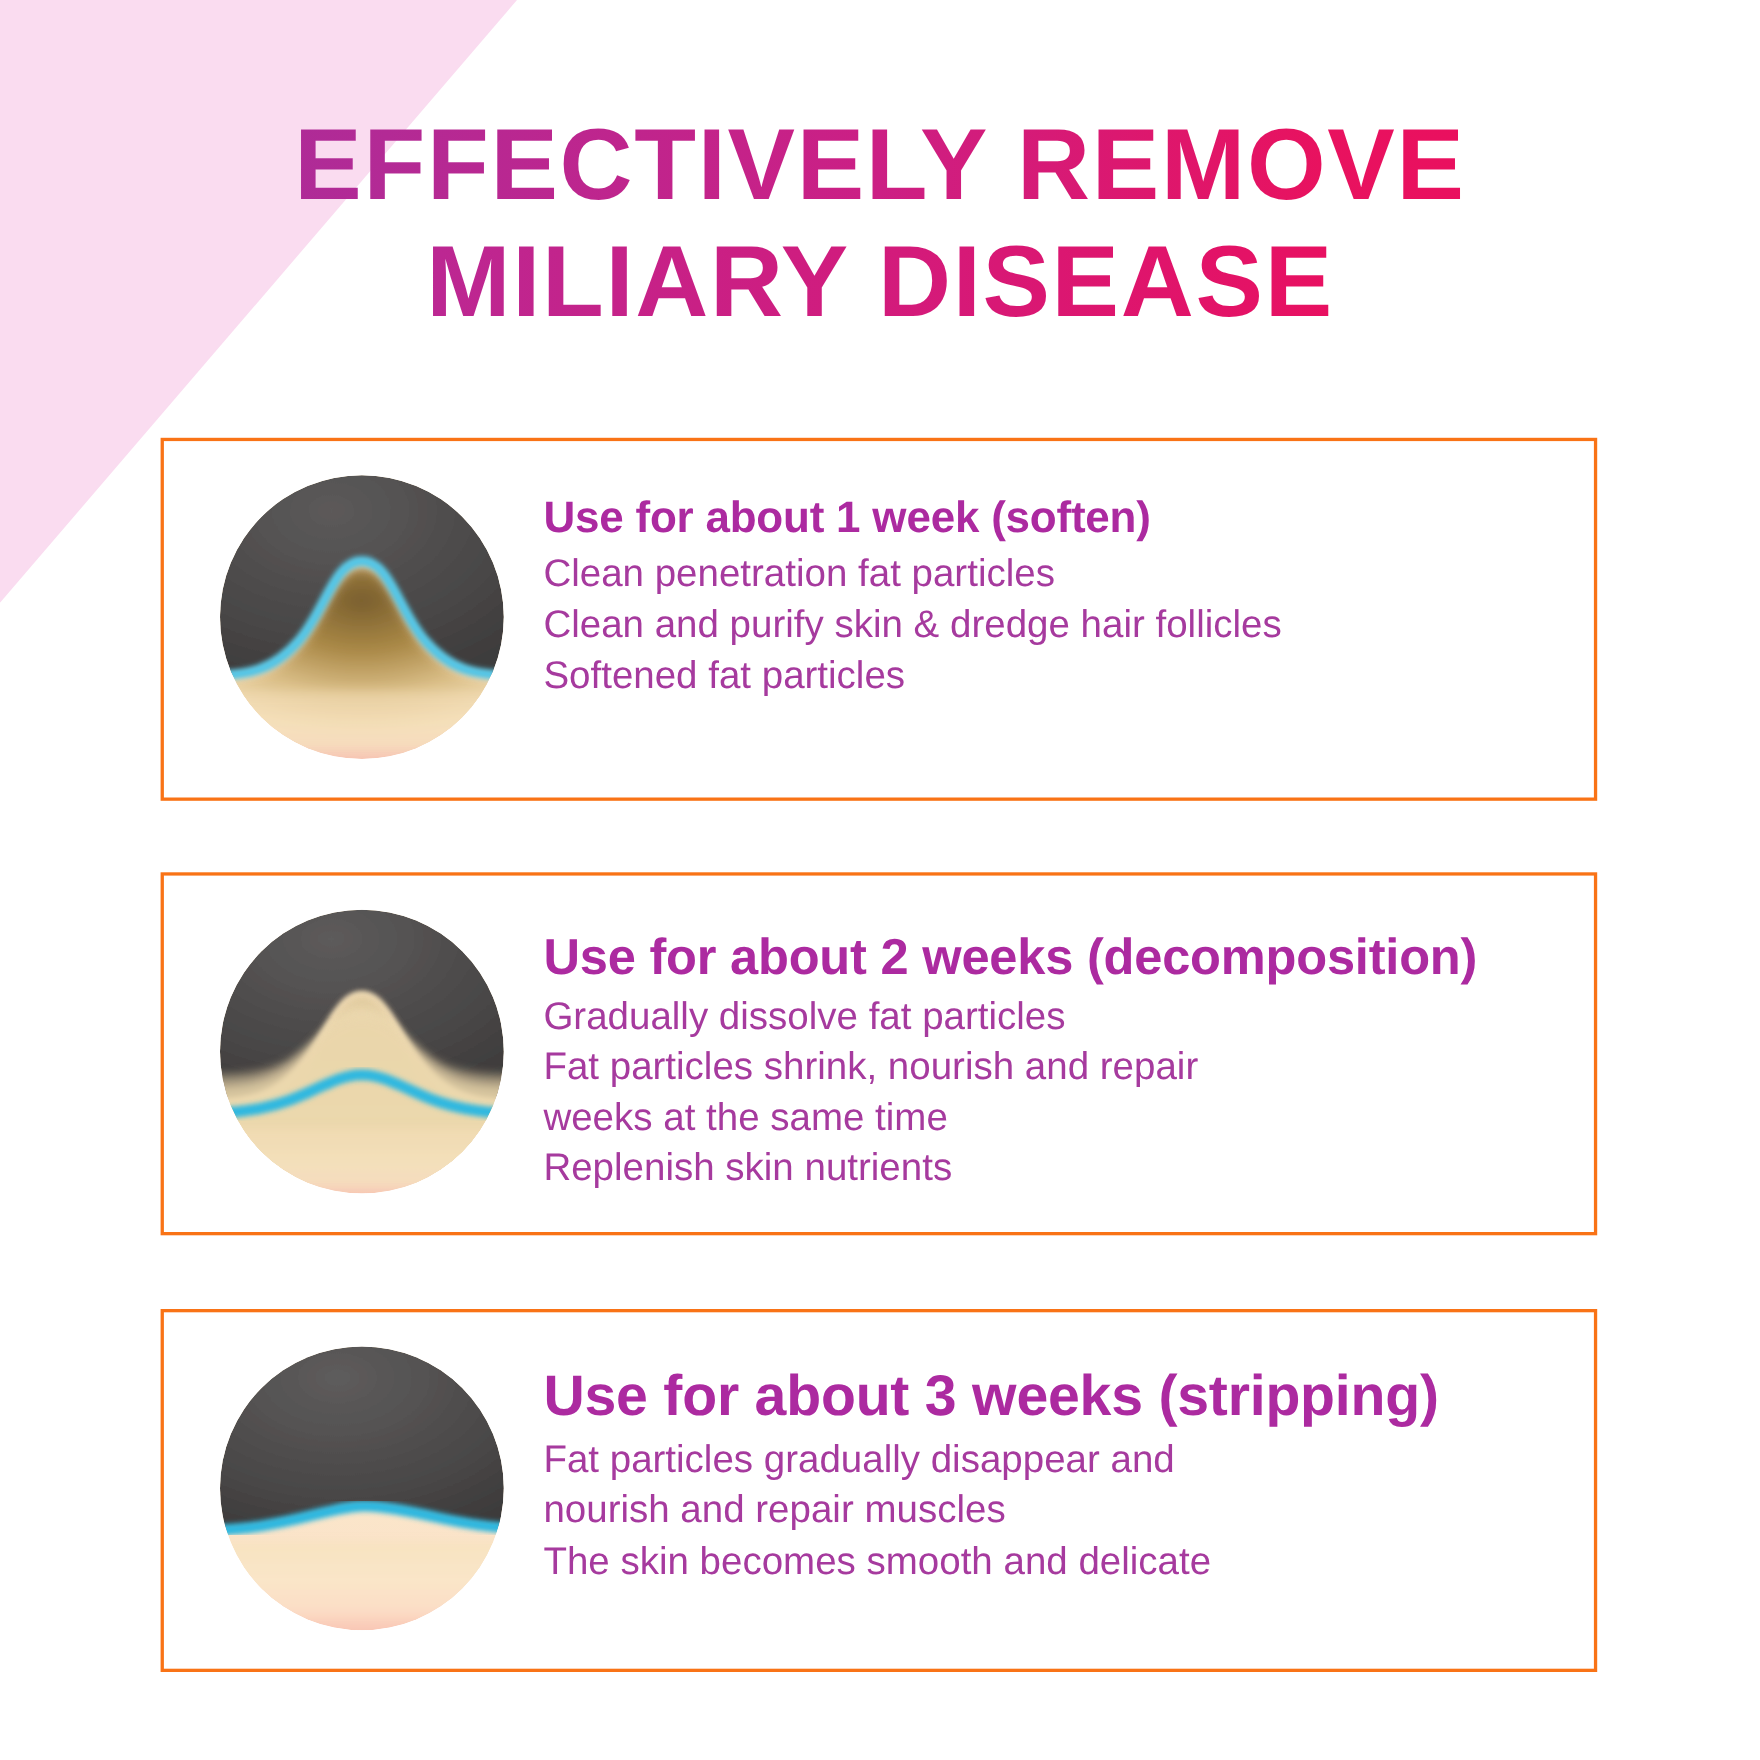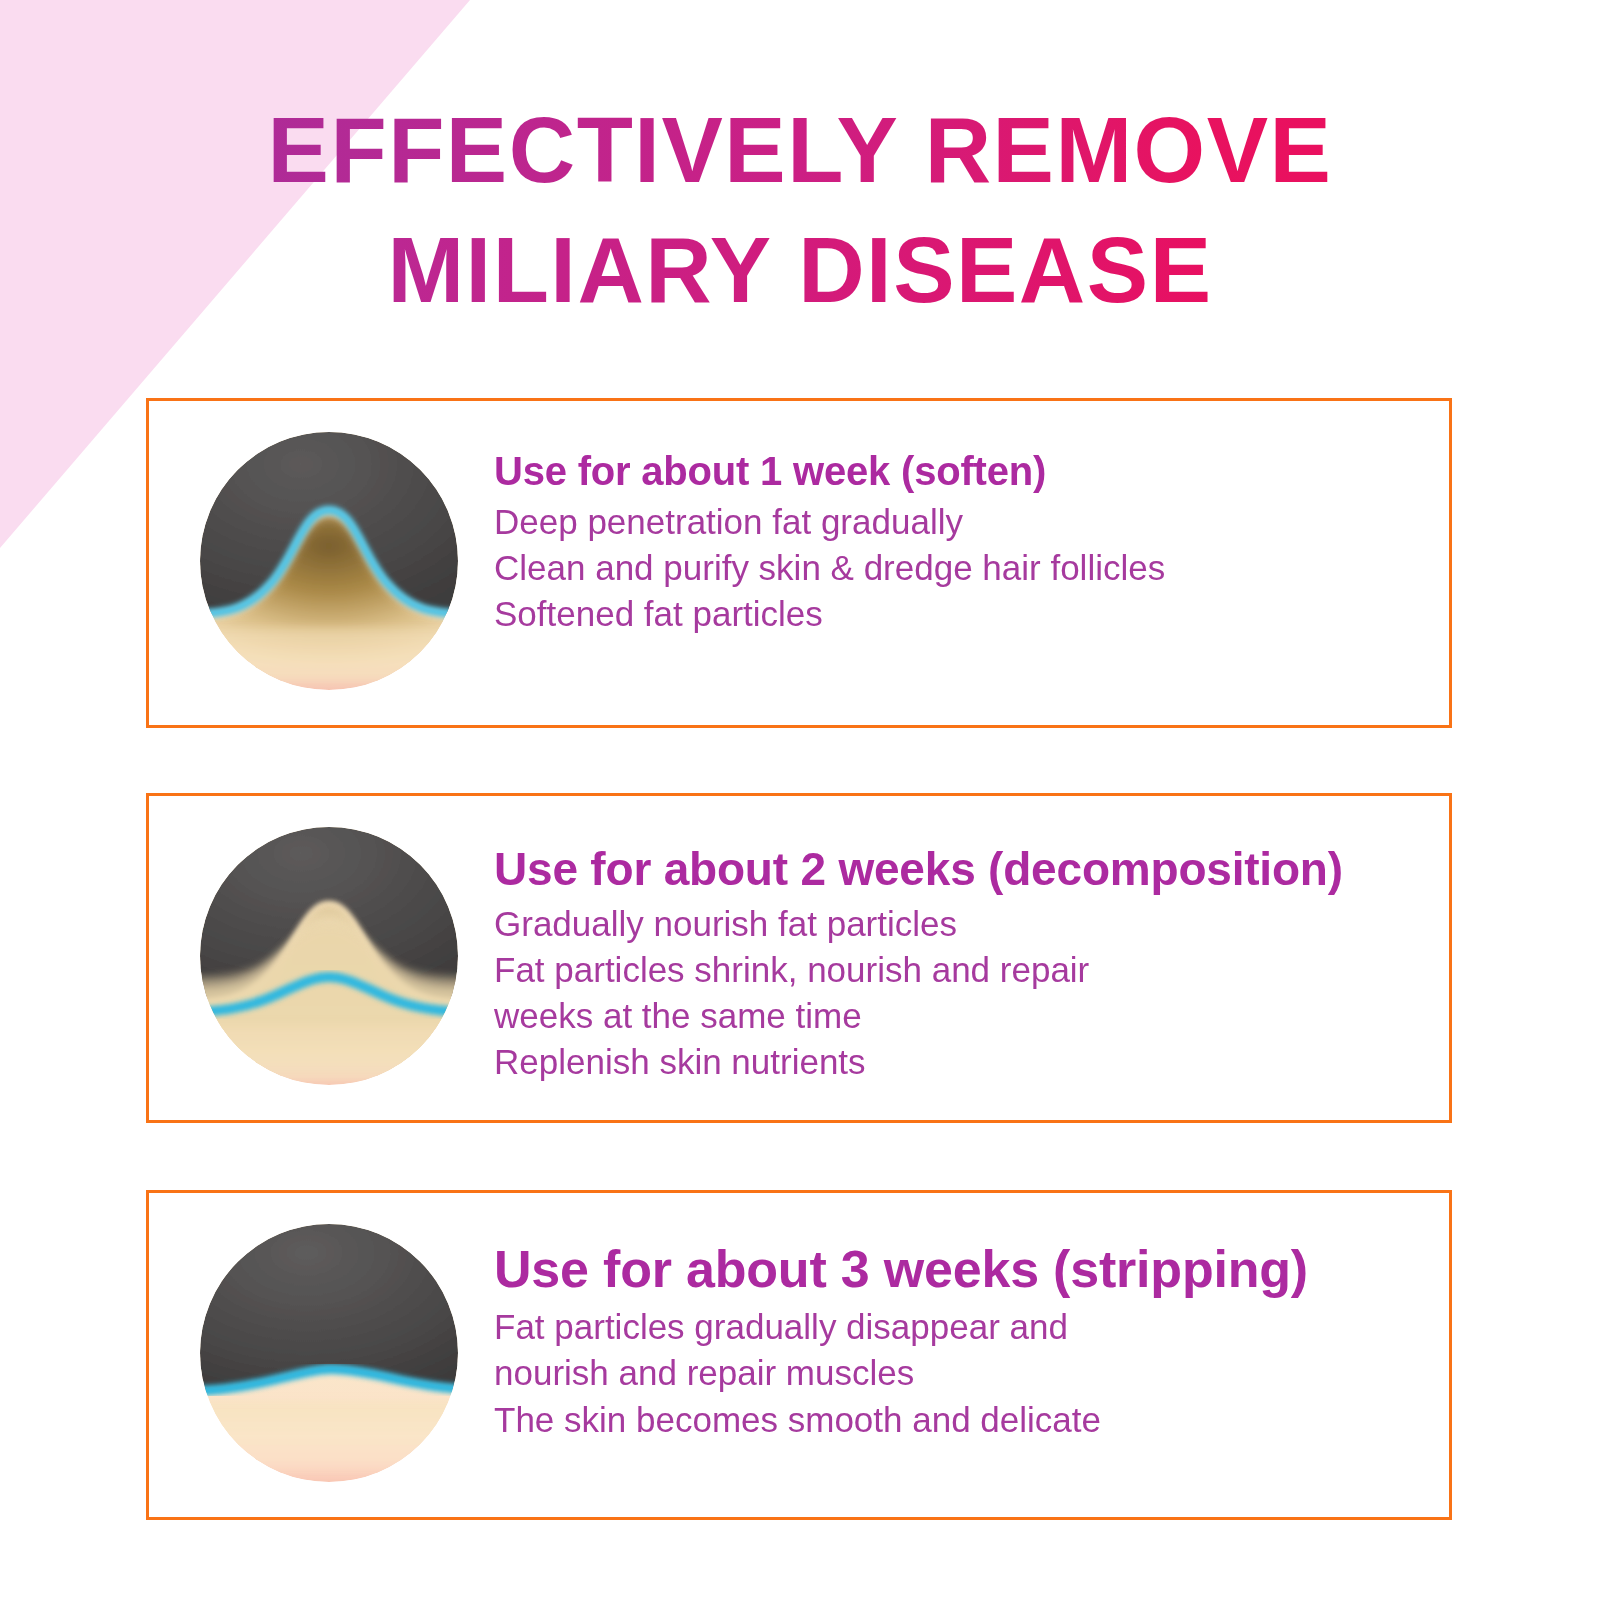--- a/index.html
+++ b/index.html
@@ -52,21 +52,21 @@
     font-size: 92px;
     letter-spacing: 1.5px;
     background: linear-gradient(90deg, #a12d9c 0%, #b32a95 22%, #cc1f84 50%, #e8125f 75%, #ec0b5f 100%);
     -webkit-background-clip: text;
     background-clip: text;
     color: transparent;
     -webkit-text-fill-color: transparent;
     white-space: nowrap;
   }
   .title-line.line2 {
-    margin-top: 26px;
+    margin-top: 12px;
     background: linear-gradient(90deg, #a92e9c 0%, #bc2792 25%, #d41a7a 52%, #ea0f5e 78%, #ee0a5e 100%);
     -webkit-background-clip: text;
     background-clip: text;
   }
 
   
   .card {
     position: absolute;
     left: 146px;
     width: 1306px;
@@ -178,21 +178,21 @@
             <path d="M -10 182 C 25 182 48 178 72 150 C 96 122 104 78 129 78 C 154 78 162 122 186 150 C 210 178 233 182 268 182 L 268 -10 L -10 -10 Z" fill="url(#g1dark)" filter="url(#blur1)"></path>
             <path d="M -10 186 C 25 186 50 181 74 153 C 97 126 105 84 129 84 C 153 84 161 126 184 153 C 208 181 233 186 268 186 L 268 250 L -10 250 Z" fill="url(#g1core)" opacity="0.92" filter="url(#blurSoft1)"></path>
             <path d="M -10 182 C 25 182 48 178 72 150 C 96 122 104 78 129 78 C 154 78 162 122 186 150 C 210 178 233 182 268 182" fill="none" stroke="#55c7e8" stroke-width="9" stroke-linecap="round" filter="url(#blur1)"></path>
             <rect x="0" y="196" width="258" height="62" fill="url(#g1skin)" opacity="0.55" filter="url(#blurSoft1)"></rect>
           </g>
         </svg>
       </div>
 
       <div class="text-col">
         <div class="step-heading">Use for about 1 week (soften)</div>
-        <p class="step-line">Deep penetration fat gradually</p>
+        <p class="step-line">Clean penetration fat particles</p>
         <p class="step-line">Clean and purify skin &amp; dredge hair follicles</p>
         <p class="step-line">Softened fat particles</p>
       </div>
 
     </div>
   </div>
 
   <div class="card" id="card-2">
     <div class="card-inner">
 
@@ -233,21 +233,21 @@
             <path d="M -6 160 C 26 160 50 156 72 134 C 95 112 106 88 129 88 C 152 88 163 112 186 134 C 208 156 232 160 264 160 L 264 250 L -6 250 Z" fill="#efdcb4" opacity="0.75" filter="url(#blurSoft2)"></path>
             <path d="M -6 150 C 26 150 50 147 72 130 C 95 113 107 98 129 98 C 151 98 163 113 186 130 C 208 147 232 150 264 150 L 264 250 L -6 250 Z" fill="#e8d3a7" opacity="0.55" filter="url(#blurSoft2)"></path>
             <path d="M -10 185 C 22 185 50 180 76 168 C 102 156 114 150 129 150 C 144 150 156 156 182 168 C 208 180 236 185 268 185" fill="none" stroke="#2fb8e0" stroke-width="10" stroke-linecap="round" filter="url(#blur2)"></path>
             <rect x="0" y="198" width="258" height="60" fill="url(#g2skin)" opacity="0.6" filter="url(#blurSoft2)"></rect>
           </g>
         </svg>
       </div>
 
       <div class="text-col">
         <div class="step-heading">Use for about 2 weeks (decomposition)</div>
-        <p class="step-line">Gradually nourish fat particles</p>
+        <p class="step-line">Gradually dissolve fat particles</p>
         <p class="step-line">Fat particles shrink, nourish and repair</p>
         <p class="step-line">weeks at the same time</p>
         <p class="step-line">Replenish skin nutrients</p>
       </div>
 
     </div>
   </div>
 
   <div class="card" id="card-3">
     <div class="card-inner">

